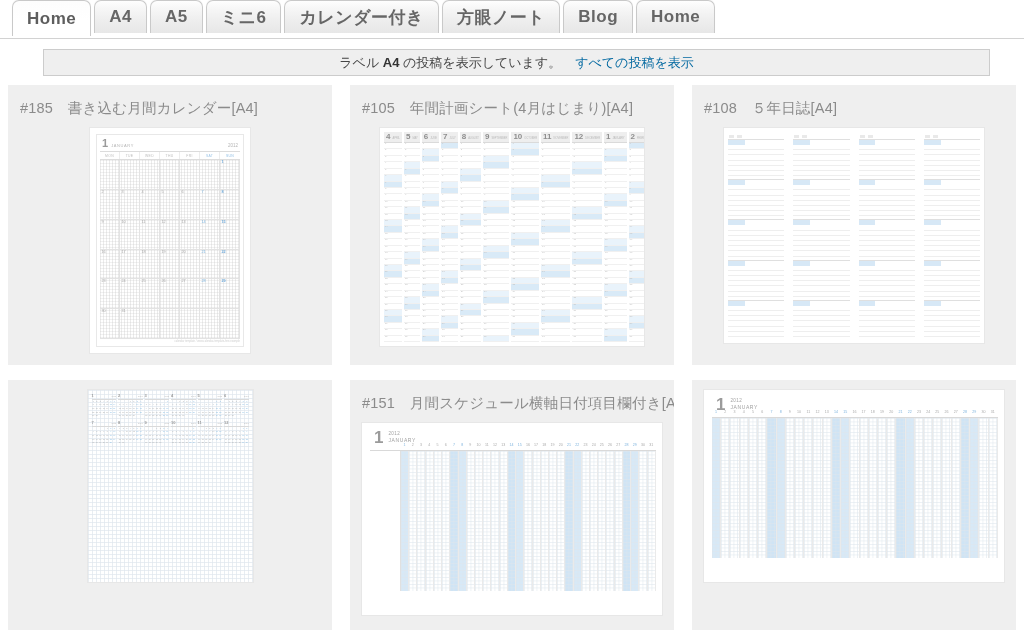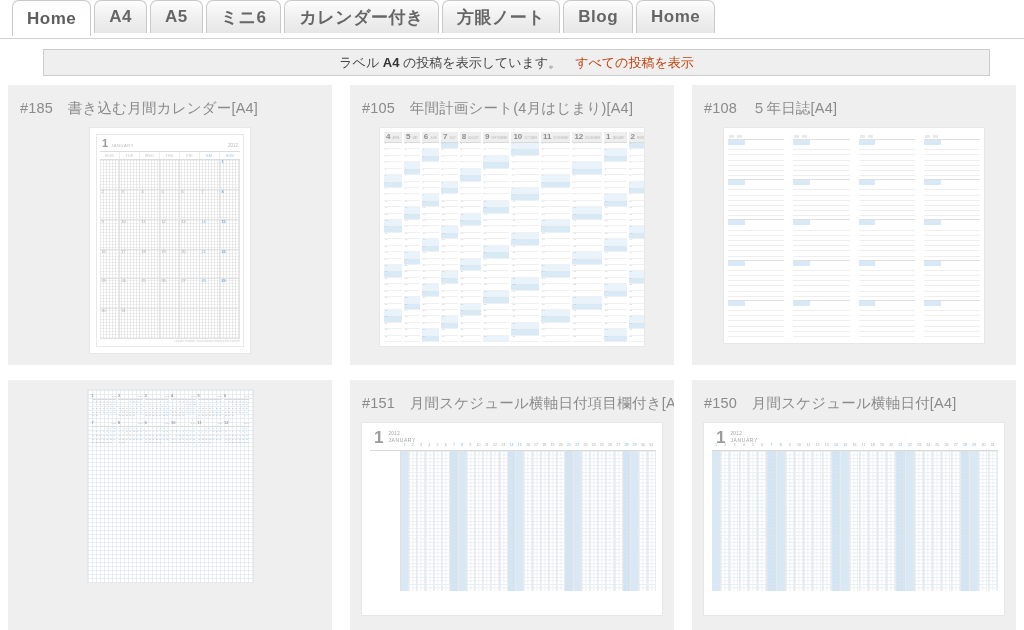--- a/index.html
+++ b/index.html
@@ -81,21 +81,21 @@
     height: 25px;
     display: flex;
     align-items: center;
     justify-content: center;
     font-size: 13px;
     color: #444444;
   }
   .statusbar .msg { white-space: nowrap; }
   .statusbar .msg b { color: #333333; }
   .statusbar .showall {
-    color: #c2410c;
+    color: #0369a1;
     margin-left: 14px;
     text-decoration: none;
     cursor: pointer;
     font-size: 13px;
   }
 
   
   .grid {
     margin-top: 9px;
     padding: 0 8px;
@@ -1760,21 +1760,20 @@
               </div>
               <div class="hs-col">
                 <div class="hs-num">31</div>
               </div>
             </div>
           </div>
         </div>
       </div>
     </div>
     <div class="card">
-      <div class="card-title">#150　月間スケジュール横軸日付[A4]</div>
       <div class="thumb-wrap">
         <div class="thumb thumb-hsched">
           <div class="hs-head">
             <span class="mnum">1</span>
             <span class="mmeta">
               <span class="yr">2012</span>
               <span class="mo">JANUARY</span>
             </span>
           </div>
           <div class="hs-body">

